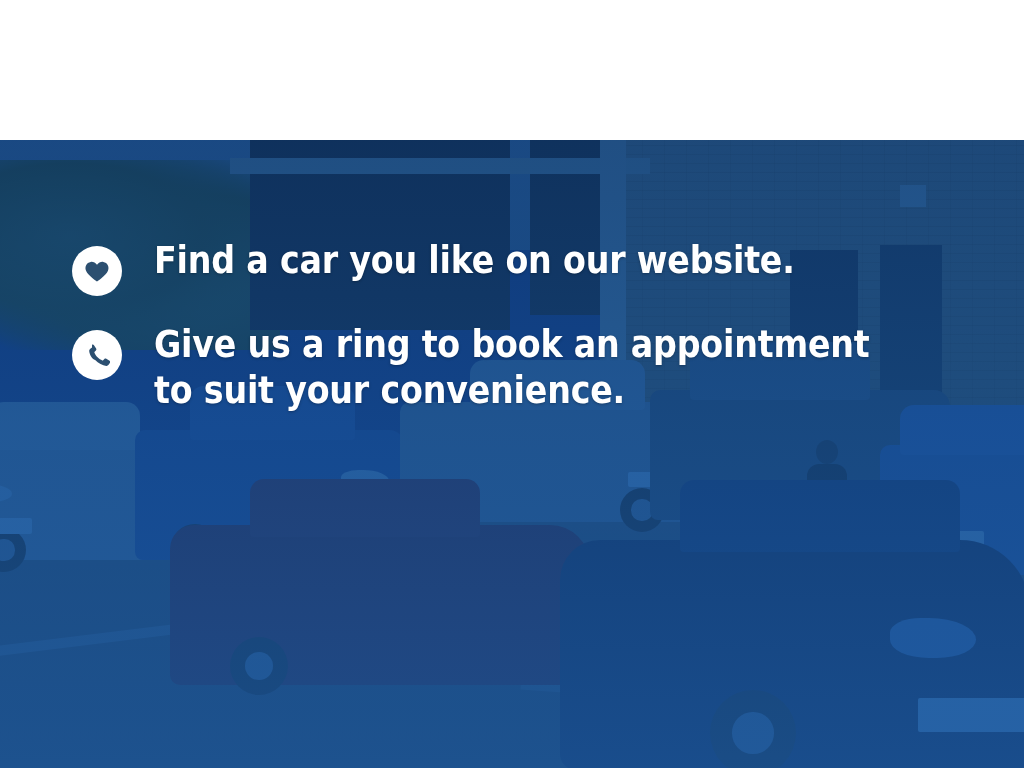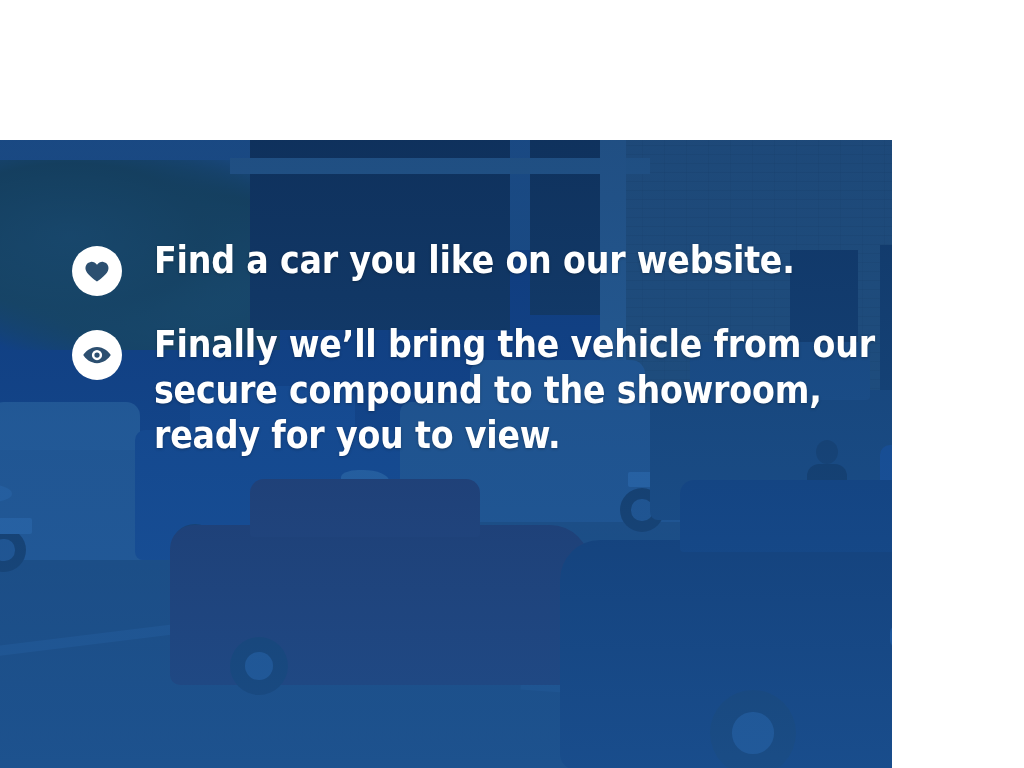--- a/index.html
+++ b/index.html
@@ -35,21 +35,21 @@
     transform:scaleX(0.95);
     transform-origin:left center;
     white-space:nowrap;
     line-height:1;
   }
 
   
   .hero {
     position:absolute;
     left:0; top:140px;
-    width:892px; height:628px;
+    width:1024px; height:628px;
     overflow:hidden;
     background:#1d5798;
   }
 
   
   .photo { position:absolute; inset:0; overflow:hidden; filter:blur(0.4px); }
 
   
   .ph-sky {
     position:absolute; left:0; top:0; width:1024px; height:110px;
@@ -284,28 +284,26 @@
 
       <div class="step step-1">
         <span class="icon-badge">
           <svg width="28" height="28" viewBox="0 0 24 24" aria-hidden="true">
             <path fill="#2c4f70" d="M12 21s-7.6-4.9-9.4-9.2C1.2 8.4 3 4.7 6.6 4.2c2.1-.3 4 .8 5.4 2.5 1.4-1.7 3.3-2.8 5.4-2.5 3.6.5 5.4 4.2 4 7.6C19.6 16.1 12 21 12 21z"></path>
           </svg>
         </span>
         <span class="step-text">Find a car you like on our website.</span>
       </div>
 
-
-      <div class="step step-3">
+      <div class="step step-2">
         <span class="icon-badge">
-          <svg width="30" height="30" viewBox="0 0 24 24" aria-hidden="true">
-            <path fill="#2c4f70" d="M12 5.5C6.8 5.5 2.5 9.2 1 12c1.5 2.8 5.8 6.5 11 6.5S21.5 14.8 23 12c-1.5-2.8-5.8-6.5-11-6.5zm0 10.6A4.1 4.1 0 1 1 12 7.9a4.1 4.1 0 0 1 0 8.2z"></path>
-            <circle cx="12" cy="12" r="2.1" fill="#2c4f70"></circle>
+          <svg width="26" height="26" viewBox="0 0 24 24" aria-hidden="true">
+            <path fill="#2c4f70" d="M7.4 2.6c.6-.4 1.4-.2 1.8.4l2 3c.4.6.3 1.3-.2 1.8l-1.2 1.1c-.2.2-.3.5-.2.8.5 1.4 1.6 3.1 2.9 4.4 1.3 1.3 3 2.4 4.4 2.9.3.1.6 0 .8-.2l1.1-1.2c.5-.5 1.2-.6 1.8-.2l3 2c.6.4.8 1.2.4 1.8l-1.3 1.9c-.5.7-1.3 1.1-2.1 1-3.5-.3-7.4-2.6-10.3-5.5C7.4 15.7 5.1 11.8 4.8 8.3c-.1-.8.3-1.6 1-2.1l1.6-1.1z"></path>
           </svg>
         </span>
-        <span class="step-text">Finally we’ll bring the vehicle from our
-secure compound to the showroom,
-ready for you to view.</span>
-      </div>
+        <span class="step-text">Give us a ring to book an appointment
+to suit your convenience.</span>
+      </div>
+
 
     </div>
   </div>
 </div>
 
 </body></html>

